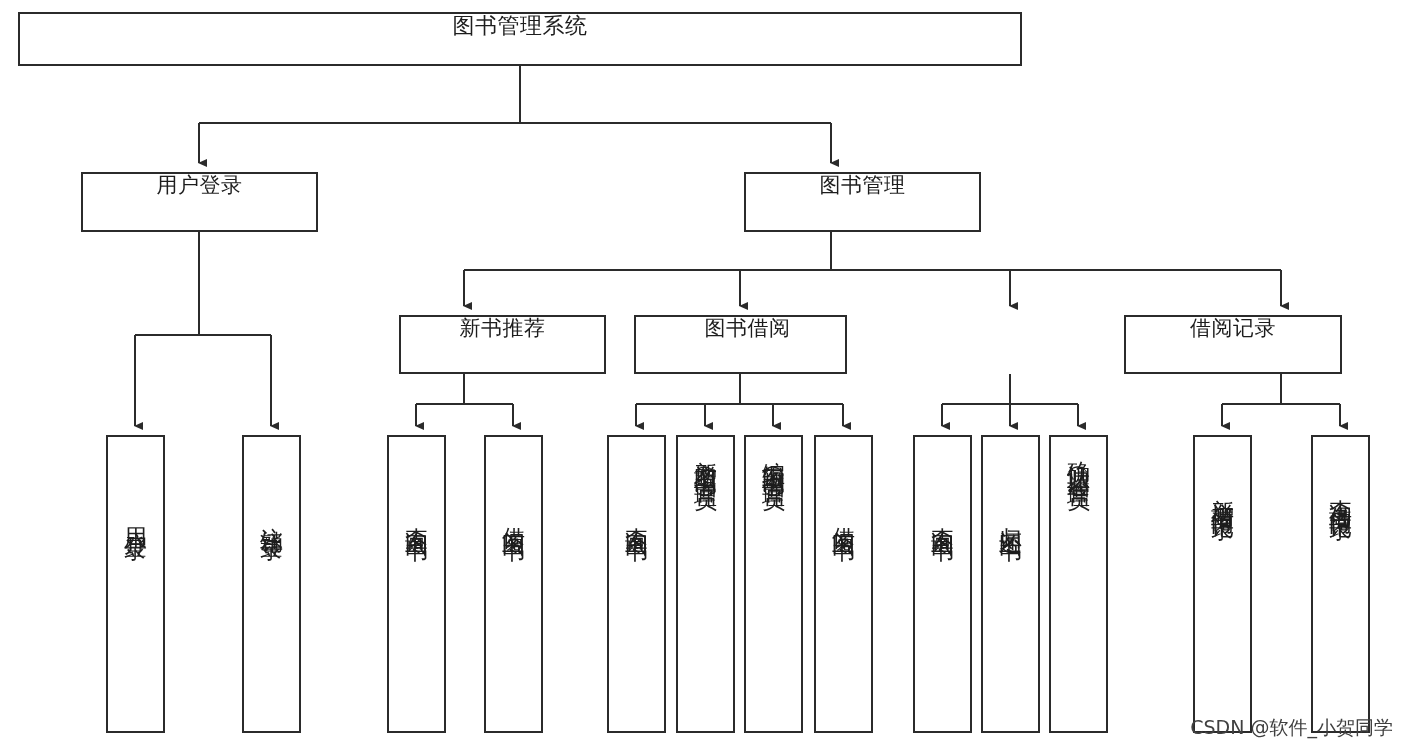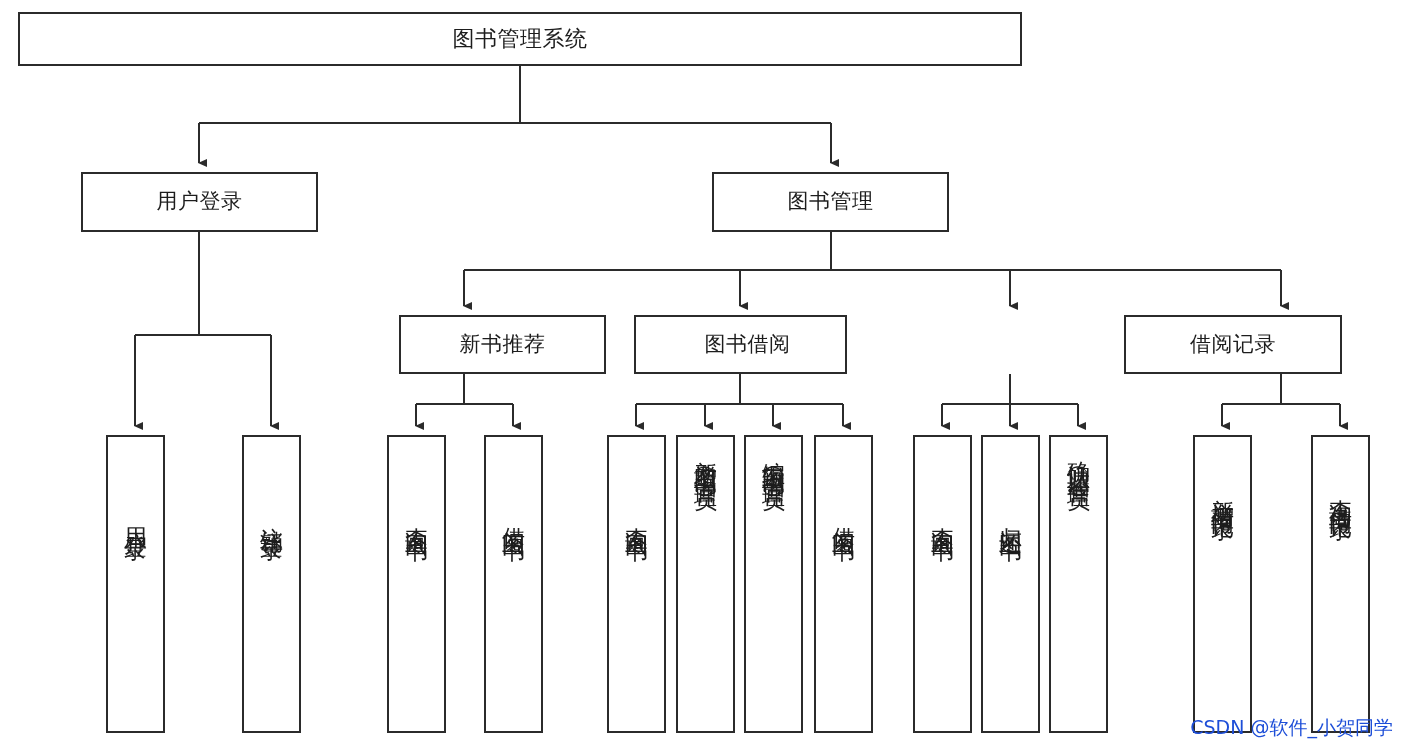--- a/index.html
+++ b/index.html
@@ -24,21 +24,21 @@
     top: 0;
     width: 1405px;
     height: 747px;
   }
   .node {
     position: absolute;
     box-sizing: border-box;
     background: #ffffff;
     border: 2px solid #2b2b2b;
     display: flex;
-    align-items: center;
+    align-items: flex-start;
     justify-content: center;
     z-index: 2;
   }
   .node-label {
     color: #1d1d1d;
     text-align: center;
     line-height: 1.12;
     letter-spacing: 0.5px;
     white-space: nowrap;
   }
@@ -70,21 +70,21 @@
     margin-top: 40px;
   }
   .node.vert.tall .node-label {
     margin-top: 2px;
   }
   #watermark {
     position: absolute;
     right: 12px;
     bottom: 6px;
     font-size: 19px;
-    color: #1d4ed8;
+    color: #404040;
     z-index: 5;
     white-space: nowrap;
     font-family: "DejaVu Sans", "Liberation Sans", sans-serif;
   }
 </style>
 </head>
 <body>
 
 <div id="canvas">
 
@@ -140,21 +140,21 @@
     </g>
   </svg>
 
   <div class="node horiz root" style="left:18px; top:12px; width:1004px; height:54px;">
     <span class="node-label">图书管理系统</span>
   </div>
 
   <div class="node horiz" style="left:81px; top:172px; width:237px; height:60px;">
     <span class="node-label">用户登录</span>
   </div>
-  <div class="node horiz" style="left:712px; top:172px; width:237px; height:60px;">
+  <div class="node horiz" style="left:744px; top:172px; width:237px; height:60px;">
     <span class="node-label">图书管理</span>
   </div>
 
   <div class="node horiz" style="left:361px; top:315px; width:207px; height:59px;margin-left:38px;">
     <span class="node-label">新书推荐</span>
   </div>
   <div class="node horiz" style="left:634px; top:315px; width:213px; height:59px;padding-left:14px;">
     <span class="node-label">图书借阅</span>
   </div>
   <div class="node horiz" style="left:1124px; top:315px; width:218px; height:59px;">

